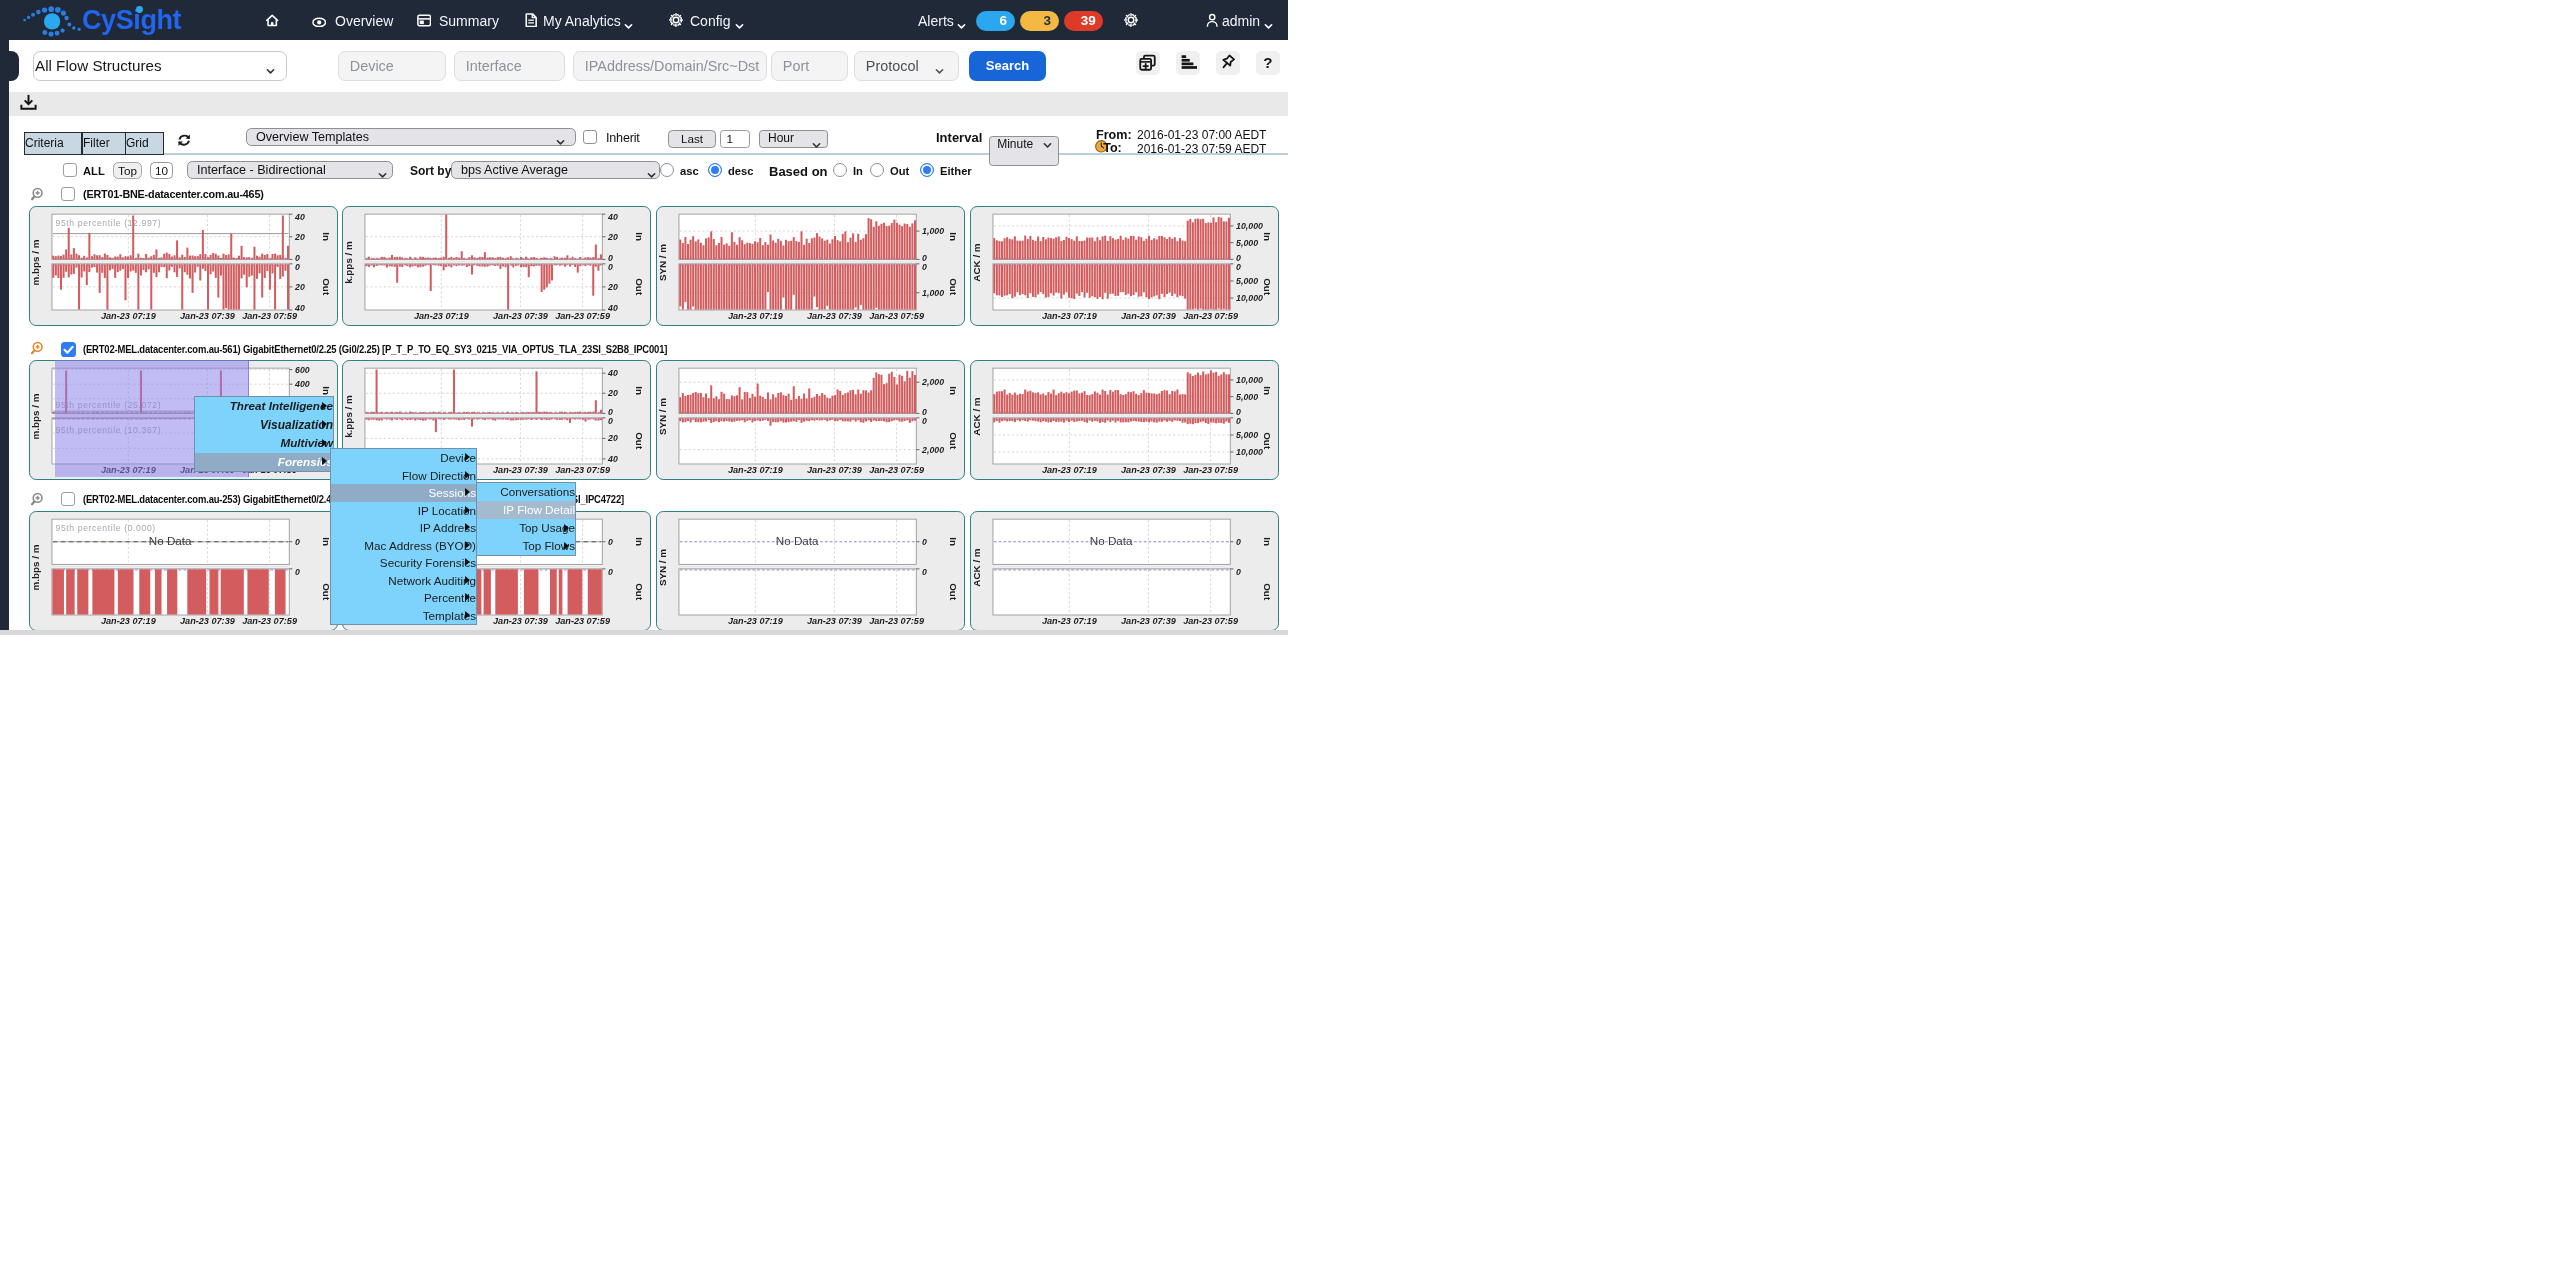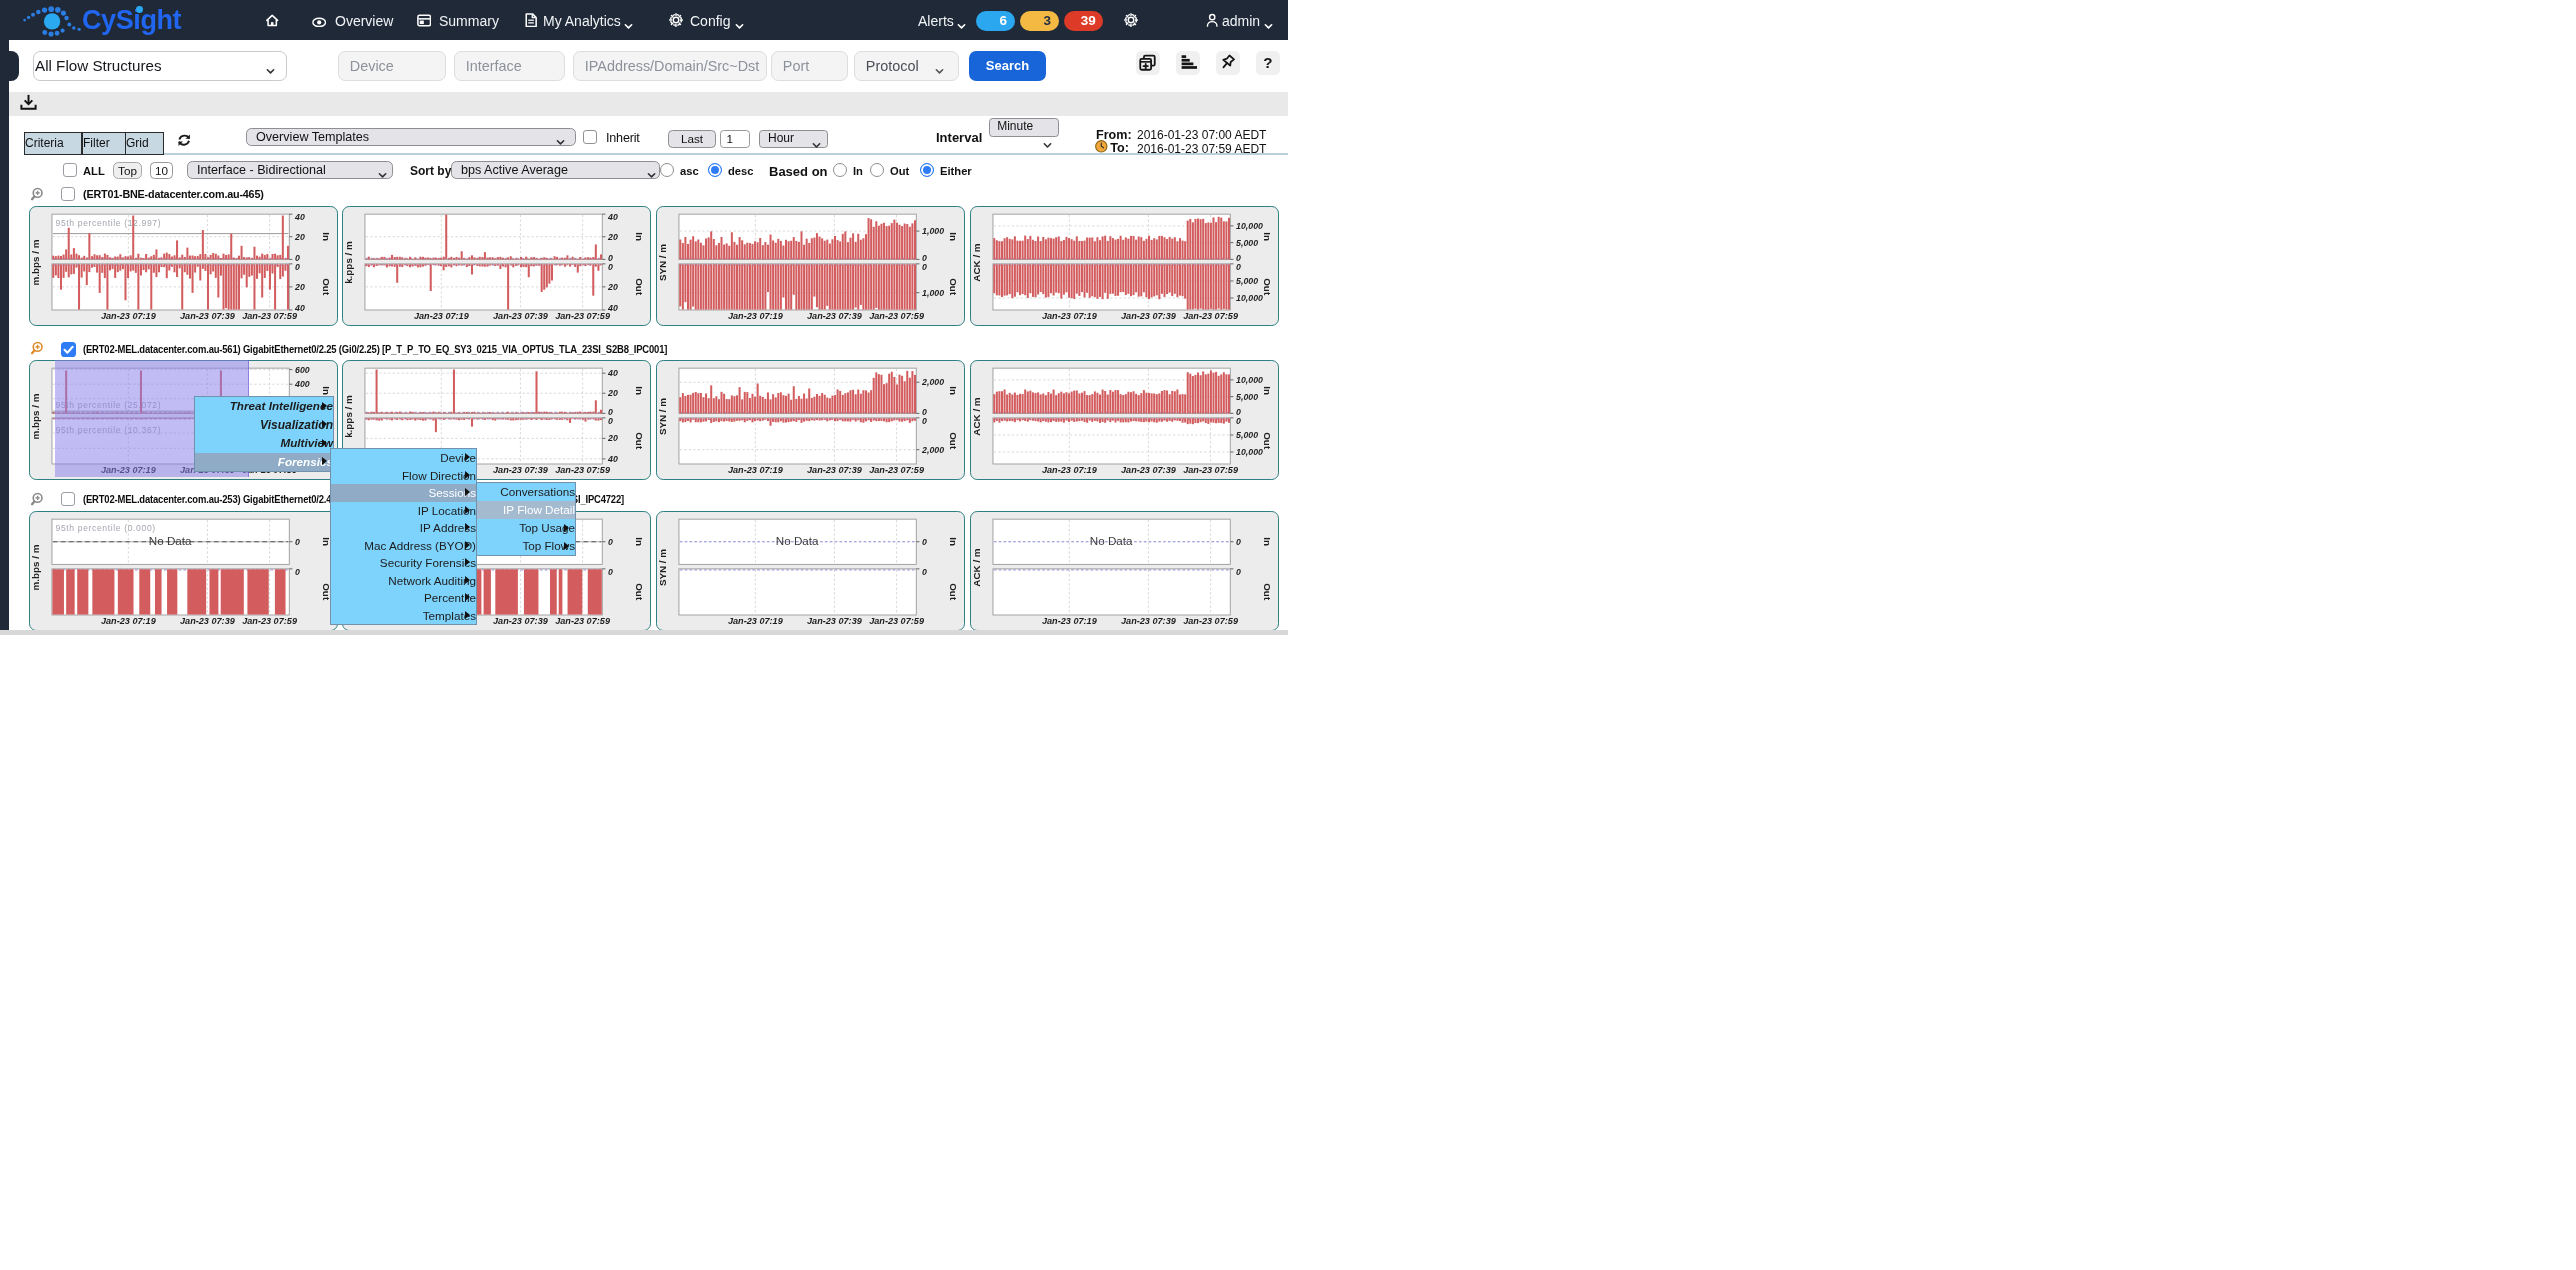--- a/index.html
+++ b/index.html
@@ -134,30 +134,30 @@
     </svg></div>
 <div class="cb" style="left:583px;top:130px;border-width:1.3px;width:13.5px;height:13.5px;border-color:#8f8f94"></div>
 <div class="abs" style="left:606px;top:131px;font-size:12.6px;letter-spacing:-0.2px;color:#111">Inherit</div>
 <div class="gsel" style="left:668px;top:130px;width:48px;height:17.5px;font-size:11.7px;text-align:center;line-height:15.7px;border-radius:4.5px">Last</div>
 <div class="winp" style="left:720px;top:130px;width:30px;height:17.5px;font-size:11.7px;line-height:15.7px;padding-left:5.4px">1</div>
 <div class="gsel" style="left:759px;top:130px;width:69px;height:17.5px;font-size:12px;line-height:15.7px;padding-left:8px">Hour</div>
 <div class="abs" style="left:812px;top:135px"><svg width="9" height="6.3" viewBox="0 0 10 7" xmlns="http://www.w3.org/2000/svg" style="">
       <path d="M1.5 2 5 5.5 8.5 2" fill="none" stroke="#333" stroke-width="1.8" stroke-linecap="round" stroke-linejoin="round"></path>
     </svg></div>
 <div class="abs" style="left:936px;top:130px;font-size:13px;font-weight:bold;color:#111">Interval</div>
-<div class="gsel" style="left:989px;top:118px;width:70px;height:19px;font-size:12px;line-height:15.7px;padding-left:7.2px">Minute</div>
+<div class="gsel" style="left:989px;top:136px;width:70px;height:30px;font-size:12px;line-height:15.7px;padding-left:7.2px">Minute</div>
 <div class="abs" style="left:1043px;top:135px"><svg width="9" height="6.3" viewBox="0 0 10 7" xmlns="http://www.w3.org/2000/svg" style="">
       <path d="M1.5 2 5 5.5 8.5 2" fill="none" stroke="#333" stroke-width="1.8" stroke-linecap="round" stroke-linejoin="round"></path>
     </svg></div>
 <div class="abs" style="left:1095px;top:140px"><svg width="12.6" height="12.6" viewBox="0 0 14 14" xmlns="http://www.w3.org/2000/svg" style="">
       <circle cx="7" cy="7" r="6.3" fill="#f2a73d" stroke="#8a6210" stroke-width="1.2"></circle>
       <path d="M7 3.4V7l2.4 1.7" fill="none" stroke="#333" stroke-width="1.3" stroke-linecap="round"></path>
     </svg></div>
 <div class="abs" style="left:1096px;top:128px;width:33px;font-size:12.6px;font-weight:bold;color:#111;text-align:right">From:</div>
-<div class="abs" style="left:1096px;top:141px;width:33px;font-size:12.6px;font-weight:bold;color:#111;text-align:right">To:</div>
+<div class="abs" style="left:1096px;top:141px;width:33px;font-size:12.6px;font-weight:bold;color:#111;text-align:center">To:</div>
 <div class="abs" style="left:1137px;top:128px;font-size:12px;color:#111">2016-01-23 07:00 AEDT</div>
 <div class="abs" style="left:1137px;top:142px;font-size:12px;color:#111">2016-01-23 07:59 AEDT</div>
 <div class="cb" style="left:63px;top:163px"></div>
 <div class="blab" style="left:83px;top:165px">ALL</div>
 <div class="gsel" style="left:113px;top:162px;width:29px;height:17px;font-size:11.7px;text-align:center;line-height:15.2px;border-radius:5.4px;background:#efeff0;border-color:#a6a6ab">Top</div>
 <div class="winp" style="left:150px;top:162px;width:23px;height:17px;font-size:11.7px;text-align:center;line-height:15.2px;border-radius:4.5px">10</div>
 <div class="gsel" style="left:187px;top:161px;width:206px;height:18px;font-size:12.6px;line-height:16px;padding-left:9px;border-radius:5.4px">Interface - Bidirectional</div>
 <div class="abs" style="left:378px;top:166px"><svg width="10" height="7.2" viewBox="0 0 11 8" xmlns="http://www.w3.org/2000/svg" style="">
       <path d="M1.5 2 5 5.5 8.5 2" fill="none" stroke="#333" stroke-width="1.8" stroke-linecap="round" stroke-linejoin="round"></path>
     </svg></div>

